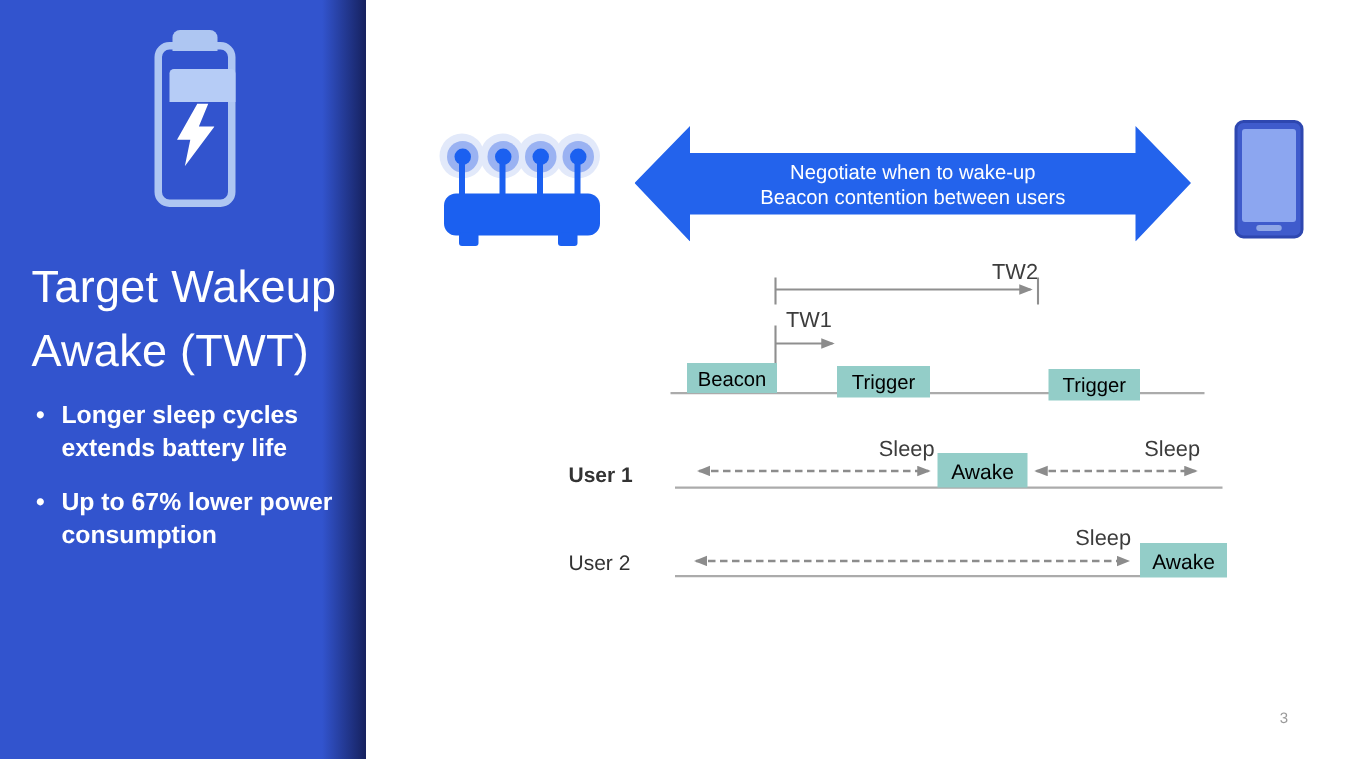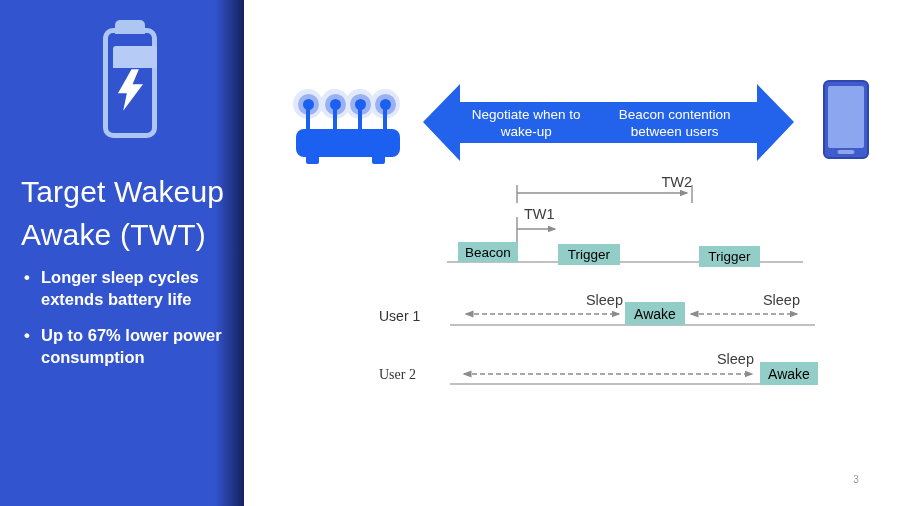--- a/index.html
+++ b/index.html
@@ -38,21 +38,21 @@
   .ant-stem{ position:absolute; width:4px; top:22px; height:26px; background:#1B60F0; }
   .router-body{ position:absolute; left:4px; top:44px; width:104px; height:28px;
     background:#1B60F0; border-radius:8px; }
   .router-foot{ position:absolute; top:70px; width:13px; height:9px; background:#1B60F0; border-radius:2px; }
   
   .banner-arrow{ position:absolute; left:423px; top:84px; width:371px; height:77px; }
   .banner-arrow-shape{ position:absolute; inset:0; background:#2363EC;
     clip-path:polygon(0px 38px, 37px 0px, 37px 18px, 334px 18px, 334px 0px,
                       371px 38px, 334px 77px, 334px 59px, 37px 59px, 37px 77px); }
   .banner-arrow-text{ position:absolute; left:37px; right:37px; top:18px; height:41px;
-    display:flex; flex-direction:row; justify-content:center; align-items:center;
+    display:flex; flex-direction:column; justify-content:center; align-items:center;
     color:#ffffff; font-size:13.5px; line-height:17px; text-align:center; }
   
   .phone{ position:absolute; left:823px; top:80px; width:46px; height:79px;
     background:#3F5BCC; border:2px solid #2E47B0; border-radius:6px; }
   .phone-screen{ position:absolute; left:3px; right:3px; top:4px; height:62px;
     background:#8CA6F0; border-radius:2px; }
   .phone-homebar{ position:absolute; left:50%; transform:translateX(-50%); bottom:3px;
     width:17px; height:4px; background:#8FA6E6; border-radius:2px; }
   
   .diagram-lines{ position:absolute; left:0; top:0; width:900px; height:506px; pointer-events:none; }
@@ -150,23 +150,23 @@
     <line x1="464" y1="374" x2="752" y2="374" stroke="#8C8C8C" stroke-width="1.6" stroke-dasharray="5 3" marker-start="url(#arr)" marker-end="url(#arr)"></line>
   </svg>
 
   <div class="diag-label center-label" style="left:517px; top:174px; width:175px;">TW2</div>
   <div class="diag-label" style="left:524px; top:206px;">TW1</div>
 
   <div class="teal-box" style="left:458px; top:242px; width:60px; height:20px;">Beacon</div>
   <div class="teal-box" style="left:558px; top:244px; width:62px; height:21px;">Trigger</div>
   <div class="teal-box" style="left:699px; top:246px; width:61px; height:21px;">Trigger</div>
 
-  <div class="diag-label" style="left:379px; top:308px; font-size:14px; color:#333;">User 1</div>
+  <div class="diag-label" style="left:379px; top:308px; font-size:14px; color:#333;font-weight:bold;">User 1</div>
   <div class="diag-label center-label" style="left:463px; top:292px; width:160px;">Sleep</div>
   <div class="teal-box" style="left:625px; top:302px; width:60px; height:23px; font-size:14px;">Awake</div>
   <div class="diag-label center-label" style="left:688px; top:292px; width:112px;">Sleep</div>
 
-  <div class="diag-label" style="left:379px; top:367px; font-size:14px; color:#333;font-family:Liberation Serif, serif;">User 2</div>
+  <div class="diag-label" style="left:379px; top:367px; font-size:14px; color:#333;">User 2</div>
   <div class="diag-label center-label" style="left:462px; top:351px; width:292px;">Sleep</div>
   <div class="teal-box" style="left:760px; top:362px; width:58px; height:23px; font-size:14px;">Awake</div>
 
   <div class="page-number">3</div>
 </div>
 
 </body></html>

